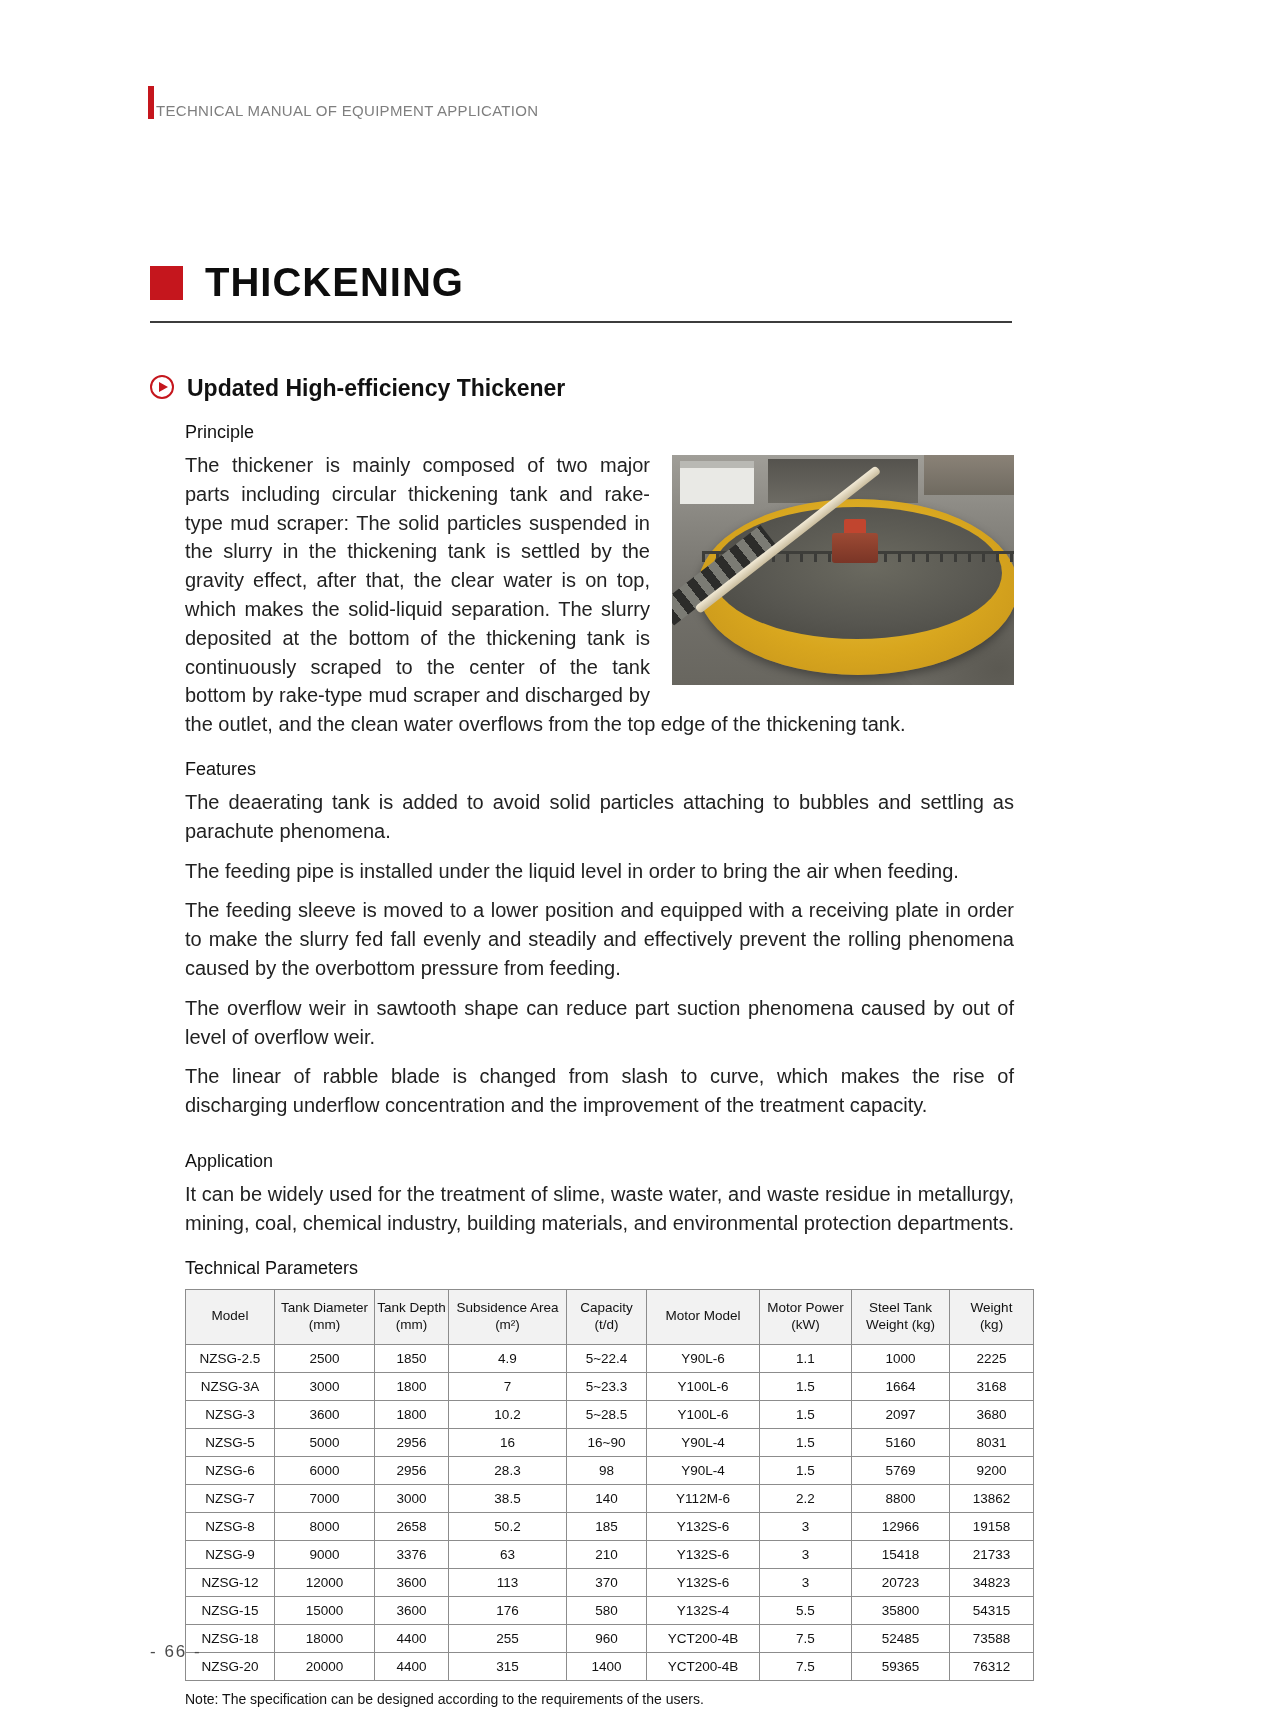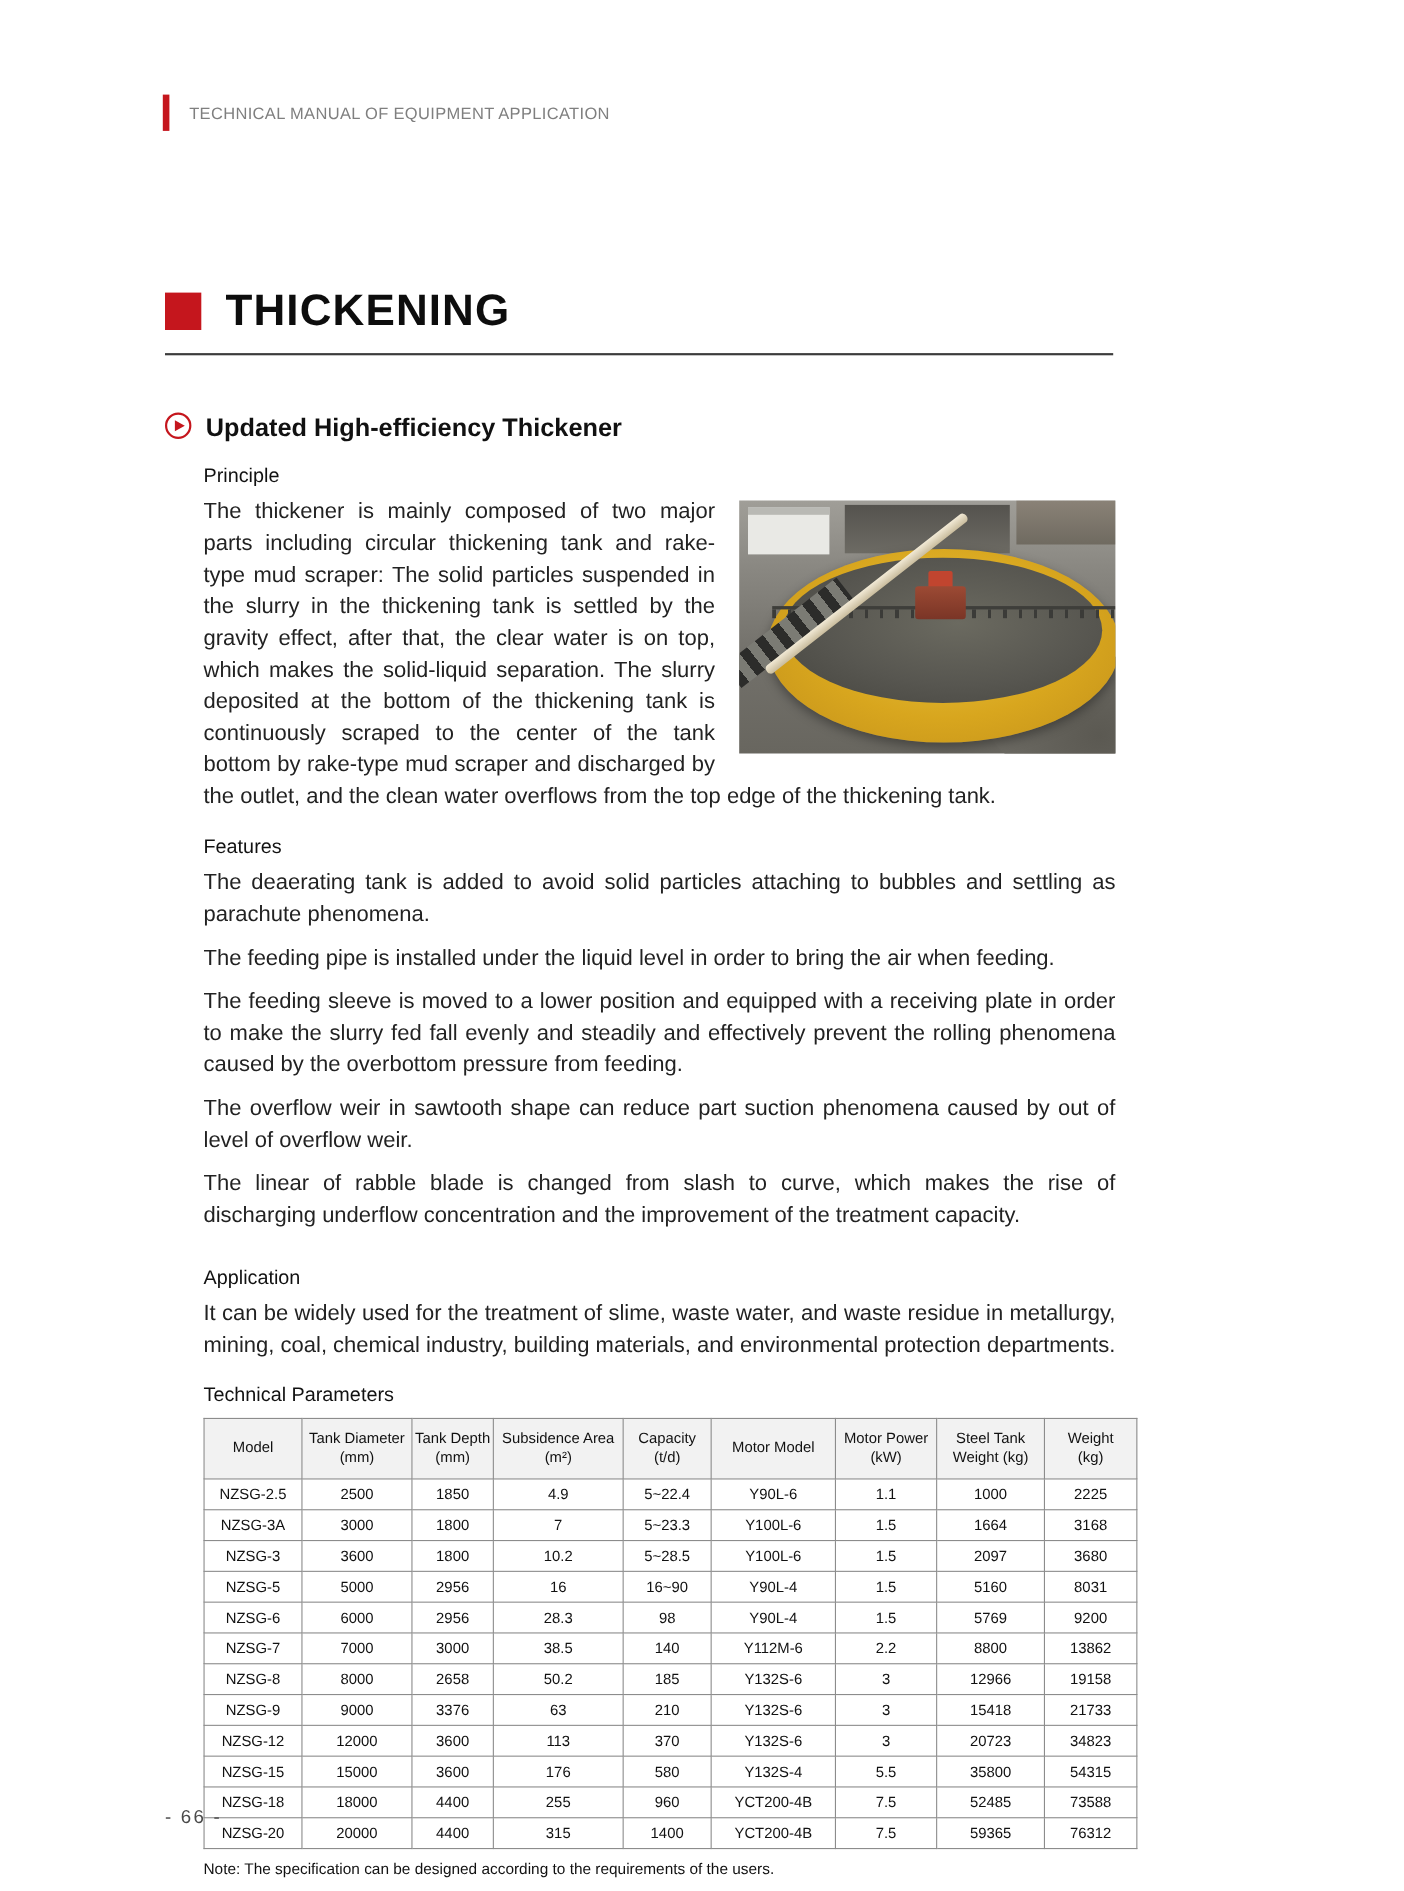--- a/index.html
+++ b/index.html
@@ -8,21 +8,21 @@
     width:1276px;
     height:1719px;
     background:#ffffff;
     font-family:"Liberation Sans", sans-serif;
     color:#1c1c1c;
     overflow:hidden;
   }
   
   .doc-header{
     position:absolute; top:86px; left:148px;
-    display:flex; align-items:center; gap:18px;
+    display:flex; align-items:flex-end; gap:2px;
   }
   .doc-header .bar{
     width:6px; height:33px; background:#c5161d; margin-top:0;
   }
   .doc-header .txt{
     font-size:15px; color:#7f7f7f; letter-spacing:0.3px; padding-top:2px;
   }
   
   .main{
     position:absolute; top:260px; left:150px; width:864px;

